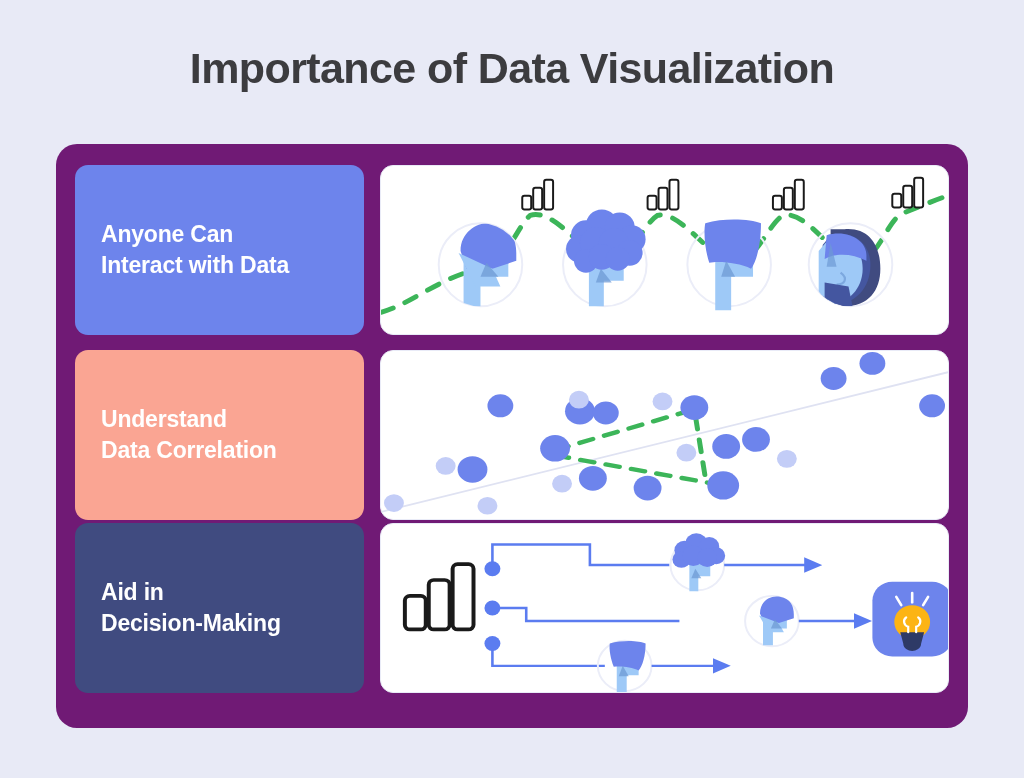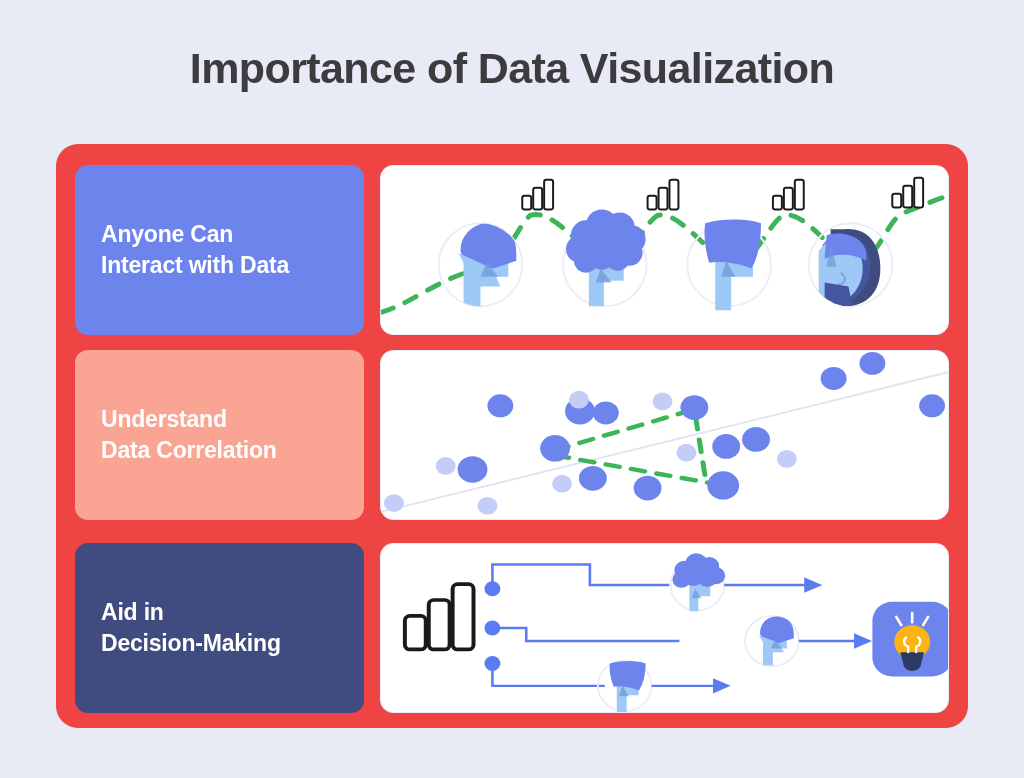--- a/index.html
+++ b/index.html
@@ -35,21 +35,21 @@
     position: absolute;
     left: 19px;
     width: 874px;
     height: 170px;
     display: flex;
     align-items: stretch;
     gap: 16px;
   }
   #row-0 { top: 21px; }
   #row-1 { top: 206px; }
-  #row-2 { top: 399px; }
+  #row-2 { top: 379px; }
 
   .label-card {
     width: 289px;
     flex: none;
     border-radius: 13px;
     display: flex;
     align-items: center;
     padding-left: 26px;
   }
   .label-text {
@@ -70,21 +70,21 @@
   }
   .panel svg { display: block; width: 100%; height: 100%; }
 </style>
 </head>
 <body>
 
 <div id="page" style="background: rgb(232, 234, 246);">
 
   <div id="page-title" style="color: rgb(60, 60, 63);">Importance of Data Visualization</div>
 
-  <div id="board" style="background: #ef4444;">
+  <div id="board" style="background: #701a75; border-radius: 21px;">
 
     <div class="row" id="row-0">
       <div class="label-card" id="card-0" style="background: rgb(109, 132, 236);">
         <div class="label-text">Anyone Can
 Interact with Data</div>
       </div>
       <div class="panel">
         <svg viewBox="0 0 570 170" preserveAspectRatio="none">
           <defs>
             <clipPath id="clipA1">

